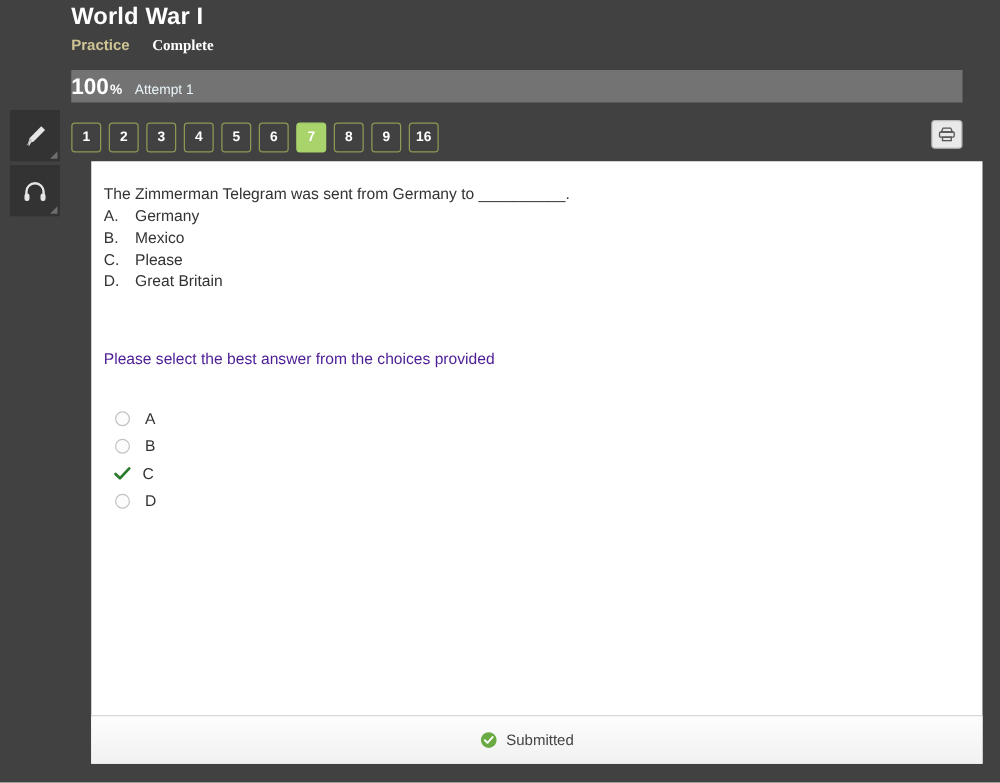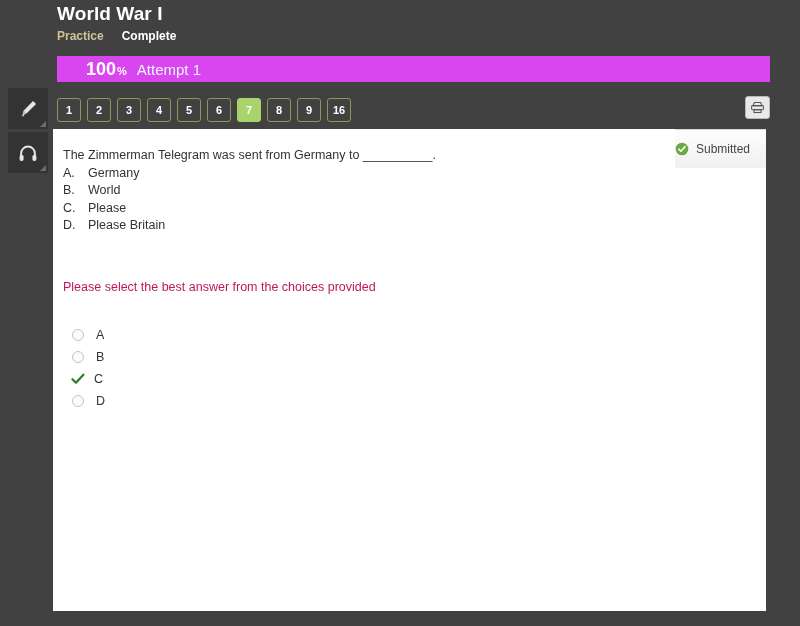--- a/index.html
+++ b/index.html
@@ -67,46 +67,47 @@
     color: #cfc496;
     font-size: 12px;
     font-weight: bold;
     cursor: pointer;
   }
   .subnav .complete {
     color: #ffffff;
     font-size: 12px;
     font-weight: bold;
     cursor: pointer;
+    font-family: Liberation Serif, serif;
   }
 
   .progress-bar {
     margin-top: 7px;
     height: 26px;
-    background: #d946ef;
+    background: #737373;
     display: flex;
     align-items: baseline;
-    padding-left: 29px;
+    padding-left: 0;
     box-sizing: border-box;
   }
   .progress-bar .score {
     color: #ffffff;
     font-size: 18px;
     font-weight: bold;
     line-height: 26px;
   }
   .progress-bar .pct {
     color: #ffffff;
     font-size: 11px;
     font-weight: bold;
     margin-left: 1px;
   }
   .progress-bar .attempt {
     color: #eaf5fa;
-    font-size: 15px;
+    font-size: 11px;
     margin-left: 10px;
   }
 
   
   .qnav {
     position: absolute;
     left: 57px;
     top: 95px;
     width: 713px;
     height: 30px;
@@ -146,28 +147,28 @@
     display: flex;
     align-items: center;
     justify-content: center;
     cursor: pointer;
     box-sizing: border-box;
   }
 
   
   .panel {
     position: absolute;
-    left: 53px;
+    left: 73px;
     top: 129px;
     width: 713px;
     height: 482px;
     background: #ffffff;
     box-sizing: border-box;
     display: flex;
-    flex-direction: row;
+    flex-direction: column;
   }
   .panel-body {
     flex: 1;
     padding: 18px 0 0 10px;
   }
   .stem {
     color: #333333;
     font-size: 12.5px;
     line-height: 17.5px;
   }
@@ -176,21 +177,21 @@
     font-size: 12.5px;
     line-height: 17.5px;
     display: flex;
   }
   .choice-line .letter {
     width: 25px;
     flex: 0 0 25px;
   }
   .prompt {
     margin-top: 45px;
-    color: #be185d;
+    color: #4c1d95;
     font-size: 12.5px;
   }
   .answers {
     margin-top: 30px;
     margin-left: 8px;
   }
   .answer-row {
     height: 22px;
     display: flex;
     align-items: center;
@@ -218,21 +219,21 @@
     color: #333333;
     font-size: 12.5px;
   }
 
   .panel-footer {
     height: 38px;
     border-top: 1px solid #d8d8d8;
     background: linear-gradient(#fdfdfd, #f1f1f1);
     display: flex;
     align-items: center;
-    justify-content: flex-start;
+    justify-content: center;
     padding-right: 16px;
   }
   .submitted {
     display: flex;
     align-items: center;
     gap: 7px;
     color: #444444;
     font-size: 12px;
   }
 </style>
@@ -299,29 +300,29 @@
   <div class="panel-body">
 
     <div class="stem">The Zimmerman Telegram was sent from Germany to __________.</div>
 
     <div class="choice-line">
       <span class="letter">A.</span>
       <span>Germany</span>
     </div>
     <div class="choice-line">
       <span class="letter">B.</span>
-      <span>World</span>
+      <span>Mexico</span>
     </div>
     <div class="choice-line">
       <span class="letter">C.</span>
       <span>Please</span>
     </div>
     <div class="choice-line">
       <span class="letter">D.</span>
-      <span>Please Britain</span>
+      <span>Great Britain</span>
     </div>
 
     <div class="prompt">Please select the best answer from the choices provided</div>
 
     <div class="answers">
       <div class="answer-row">
         <span class="radio"></span>
         <span class="answer-label">A</span>
       </div>
       <div class="answer-row">

